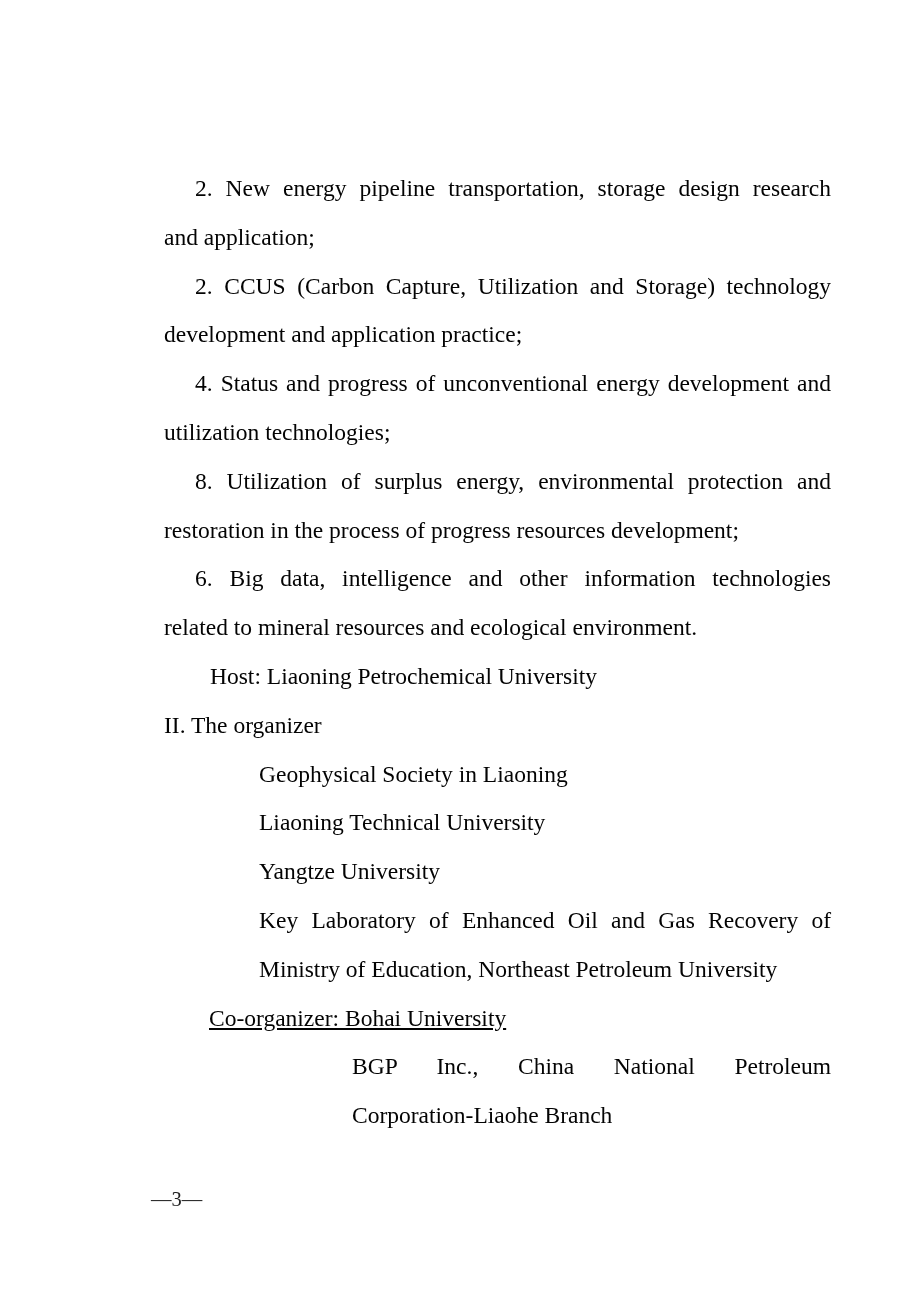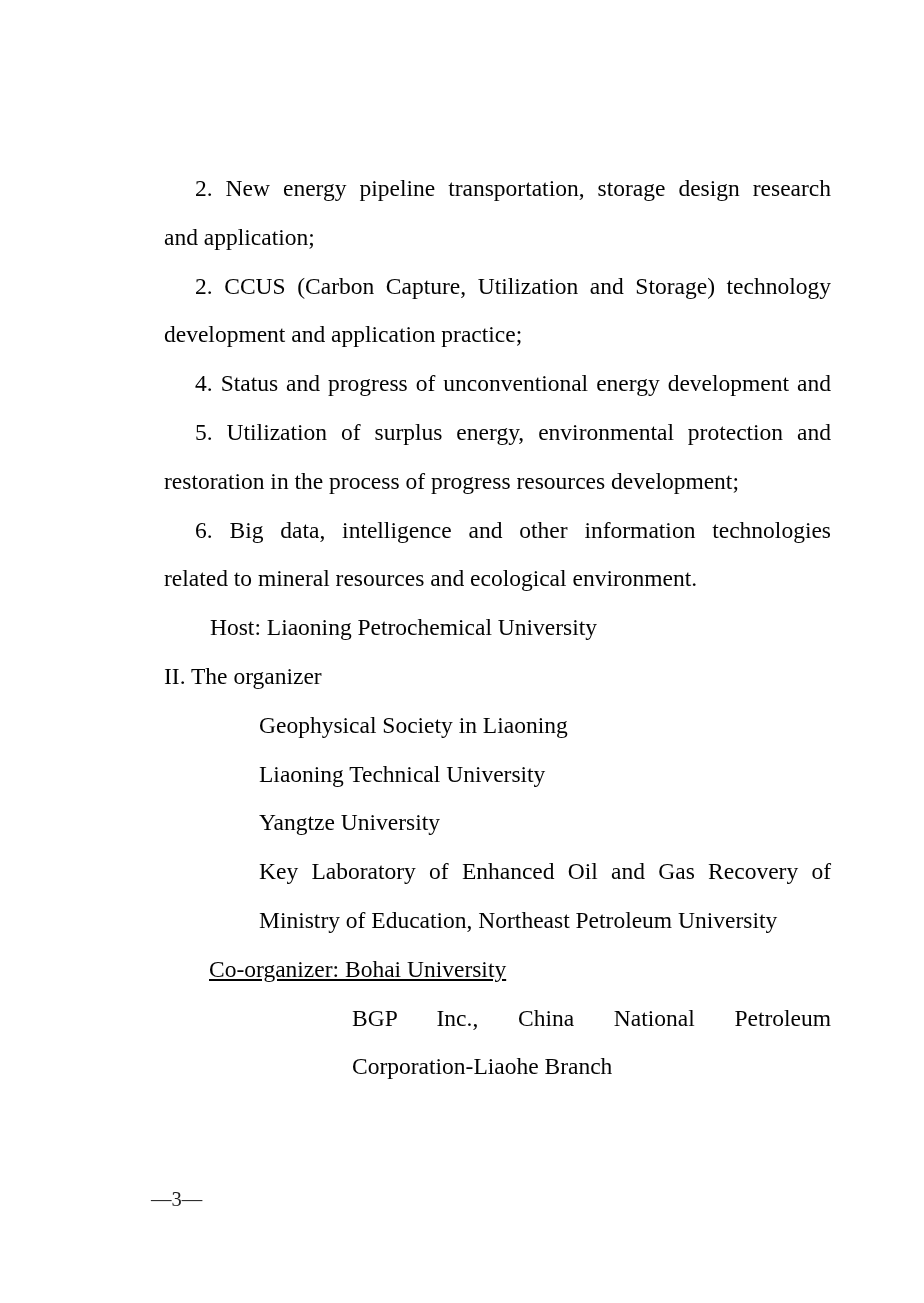--- a/index.html
+++ b/index.html
@@ -56,21 +56,22 @@
 <body>
 
 <div class="page">
 
   <div class="doc">
     <div class="line just i-first">2. New energy pipeline transportation, storage design research</div>
     <div class="line">and application;</div>
     <div class="line just i-first">2. CCUS (Carbon Capture, Utilization and Storage) technology</div>
     <div class="line">development and application practice;</div>
     <div class="line just i-first">4. Status and progress of unconventional energy development and</div>
-    <div class="line just i-first">5. Utilization of surplus energy, environmental protection and</div>
+    <div class="line">utilization technologies;</div>
+    <div class="line just i-first">8. Utilization of surplus energy, environmental protection and</div>
     <div class="line">restoration in the process of progress resources development;</div>
     <div class="line just i-first">6. Big data, intelligence and other information technologies</div>
     <div class="line">related to mineral resources and ecological environment.</div>
     <div class="line i-host">Host: Liaoning Petrochemical University</div>
     <div class="line">II. The organizer</div>
     <div class="line i-hostc">Geophysical Society in Liaoning</div>
     <div class="line i-hostc">Liaoning Technical University</div>
     <div class="line i-hostc">Yangtze University</div>
     <div class="line just i-hostc">Key Laboratory of Enhanced Oil and Gas Recovery of</div>
     <div class="line i-hostc">Ministry of Education, Northeast Petroleum University</div>

